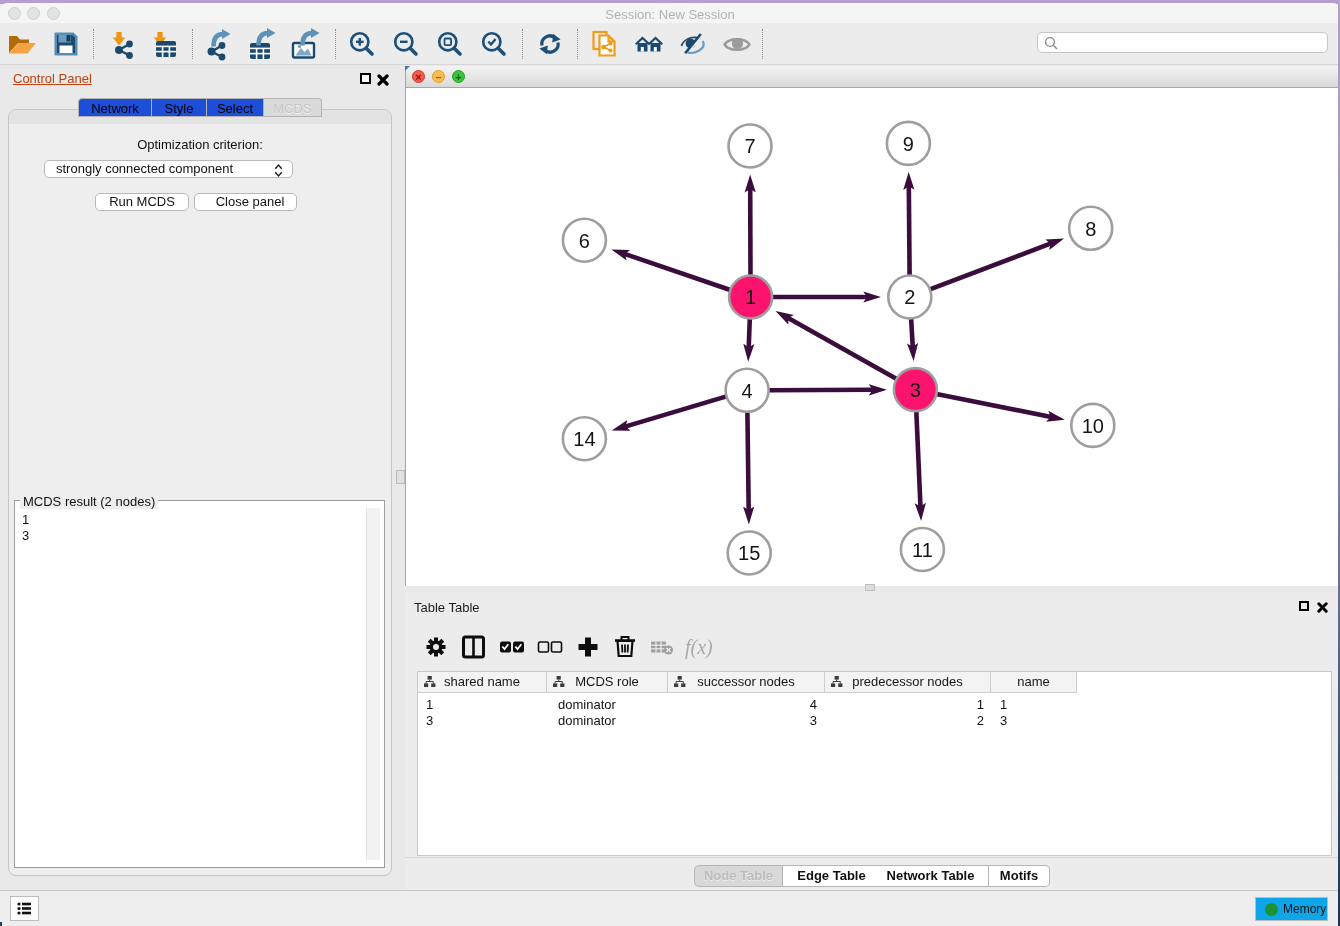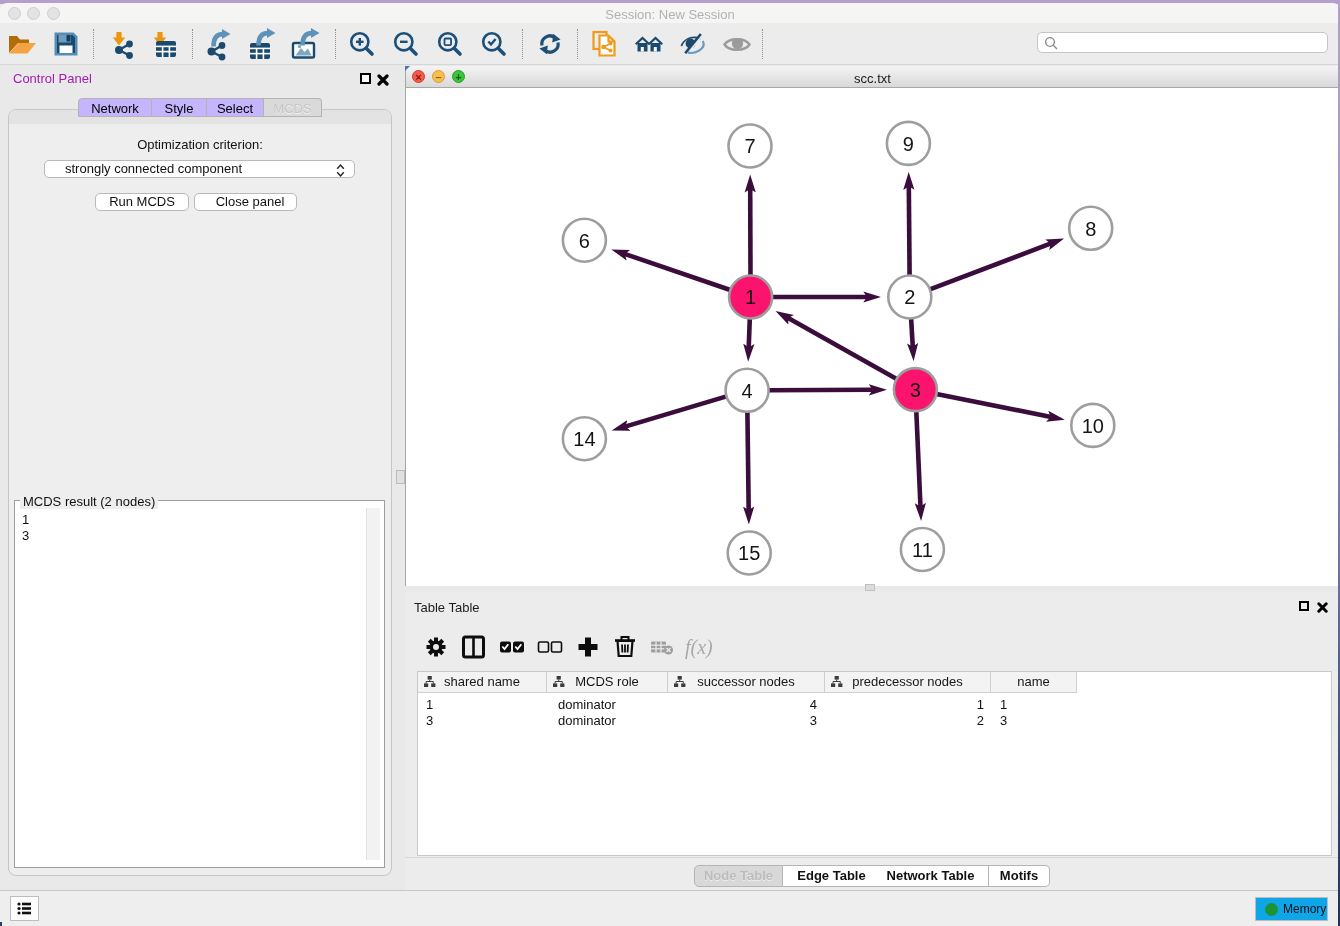--- a/index.html
+++ b/index.html
@@ -9,27 +9,27 @@
   
   #deskstrip{left:0;top:0;width:1340px;height:4px;background:#b49fce;}
   #titlebar{left:0;top:3px;width:1340px;height:20px;background:#f5f5f4;border-radius:7px 7px 0 0;}
   .tl{position:absolute;top:7px;z-index:5;width:13px;height:13px;border-radius:50%;background:#e3e3e3;border:1px solid #cecece;box-sizing:border-box;}
   #wintitle{left:0;top:7px;z-index:5;width:1340px;text-align:center;font-size:13px;color:#b1b1b1;}
   
   #toolbar{left:0;top:23px;width:1340px;height:42px;background:#ececec;border-bottom:1px solid #d6d6d6;box-sizing:border-box;}
   .sep{position:absolute;top:6px;height:30px;width:0;border-left:1px dotted #8f8f8f;}
   #searchbox{left:1037px;top:32px;width:291px;height:21px;background:#fff;border:1px solid #c6c6c6;border-radius:5px;box-sizing:border-box;}
   
-  #cp-title{left:13px;top:71px;font-size:13px;color:#a21caf;}
+  #cp-title{left:13px;top:71px;font-size:13px;color:#c2410c;text-decoration:underline;}
   #cp-float{left:360px;top:73px;width:11px;height:11px;border:2px solid #000;box-sizing:border-box;background:#fff;}
-  .cptab{position:absolute;top:98px;z-index:4;height:19px;line-height:19px;text-align:center;font-size:13px;background:#c4b5fd;border:1px solid #b3b3b3;box-sizing:border-box;color:#000;}
+  .cptab{position:absolute;top:98px;z-index:4;height:19px;line-height:19px;text-align:center;font-size:13px;background:#1d4ed8;border:1px solid #b3b3b3;box-sizing:border-box;color:#000;}
   #cp-panel{left:8px;top:109px;width:384px;height:767px;background:#eee;border:1px solid #c6c6c6;border-radius:8px;box-sizing:border-box;}
   #cp-panel-top{left:9px;top:110px;width:382px;height:14px;background:#e3e3e3;border-radius:7px 7px 0 0;}
   #opt-label{left:0;top:137px;width:400px;text-align:center;font-size:13px;color:#111;}
-  #dropdown{left:44px;top:160px;width:311px;height:18px;background:#fff;border:1px solid #b9b9b9;border-radius:5px;box-sizing:border-box;font-size:13px;color:#111;line-height:16px;padding-left:20px;}
+  #dropdown{left:44px;top:160px;width:249px;height:18px;background:#fff;border:1px solid #b9b9b9;border-radius:5px;box-sizing:border-box;font-size:13px;color:#111;line-height:16px;padding-left:11px;}
   .btn{position:absolute;top:193px;height:18px;background:#fff;border:1px solid #b9b9b9;border-radius:5px;box-sizing:border-box;font-size:13px;color:#111;text-align:center;line-height:16px;}
   
   #fs{left:14px;top:500px;width:371px;height:368px;border:1px solid #9d9d9d;box-sizing:border-box;background:#fff;}
   #fs-legend{left:20px;top:494px;background:#eee;padding:0 3px;font-size:13px;color:#111;}
   #fs-sb{left:366px;top:508px;width:13px;height:352px;background:#f2f2f2;border-left:1px solid #e2e2e2;}
   
   #netwin{left:405px;top:66px;width:935px;height:520px;border-left:1px solid #a6a6a6;box-sizing:border-box;background:#fff;}
   #nw-tbar{left:405px;top:66px;width:935px;height:22px;background:linear-gradient(#f4f4f4,#d9d9d9);border-left:1px solid #a6a6a6;border-bottom:1px solid #a8a8a8;box-sizing:border-box;}
   #nw-title{left:405px;top:71px;width:935px;text-align:center;font-size:13px;color:#1a1a1a;}
   .tl2{position:absolute;top:70px;width:13px;height:13px;border-radius:50%;box-sizing:border-box;font-size:11px;font-weight:bold;text-align:center;line-height:12px;}
@@ -232,21 +232,20 @@
   </div>
   <div class="btn" style="left:95px;width:94px;">Run MCDS</div>
   <div class="btn" style="left:194px;width:103px;padding-left:9px;">Close panel</div>
   <div class="abs" id="fs"></div>
   <div class="abs" id="fs-sb"></div>
   <div class="abs" id="fs-legend">MCDS result (2 nodes)</div>
   <div class="abs" style="left:22px;top:512px;font-size:13px;color:#111;line-height:16px;">1<br>3</div>
 
   <div class="abs" id="netwin"></div>
   <div class="abs" id="nw-tbar"></div>
-  <div class="abs" id="nw-title">scc.txt</div>
   <div class="tl2" style="left:412px;background:#f15b4e;border:1px solid #d3392c;color:#8c130d;">×</div>
   <div class="tl2" style="left:432px;background:#f6bf50;border:1px solid #df9b2d;color:#9a6003;">–</div>
   <div class="tl2" style="left:452px;background:#3ec23e;border:1px solid #24a12a;color:#0e6414;">+</div>
   <div class="abs" id="canvas-splitter"></div>
   <div class="abs" id="hsplit"></div>
   <svg class="abs" style="left:405px;top:88px;" width="935" height="498" viewBox="0 0 935 498">
     <defs>
       <marker id="arr" viewBox="0 0 18 12" refX="4" refY="6" markerWidth="18" markerHeight="12" markerUnits="userSpaceOnUse" orient="auto">
           <path d="M0,0.4 L18,6 L0,11.6 L3.6,6 Z" fill="#3a0d3c"></path>
         </marker>

